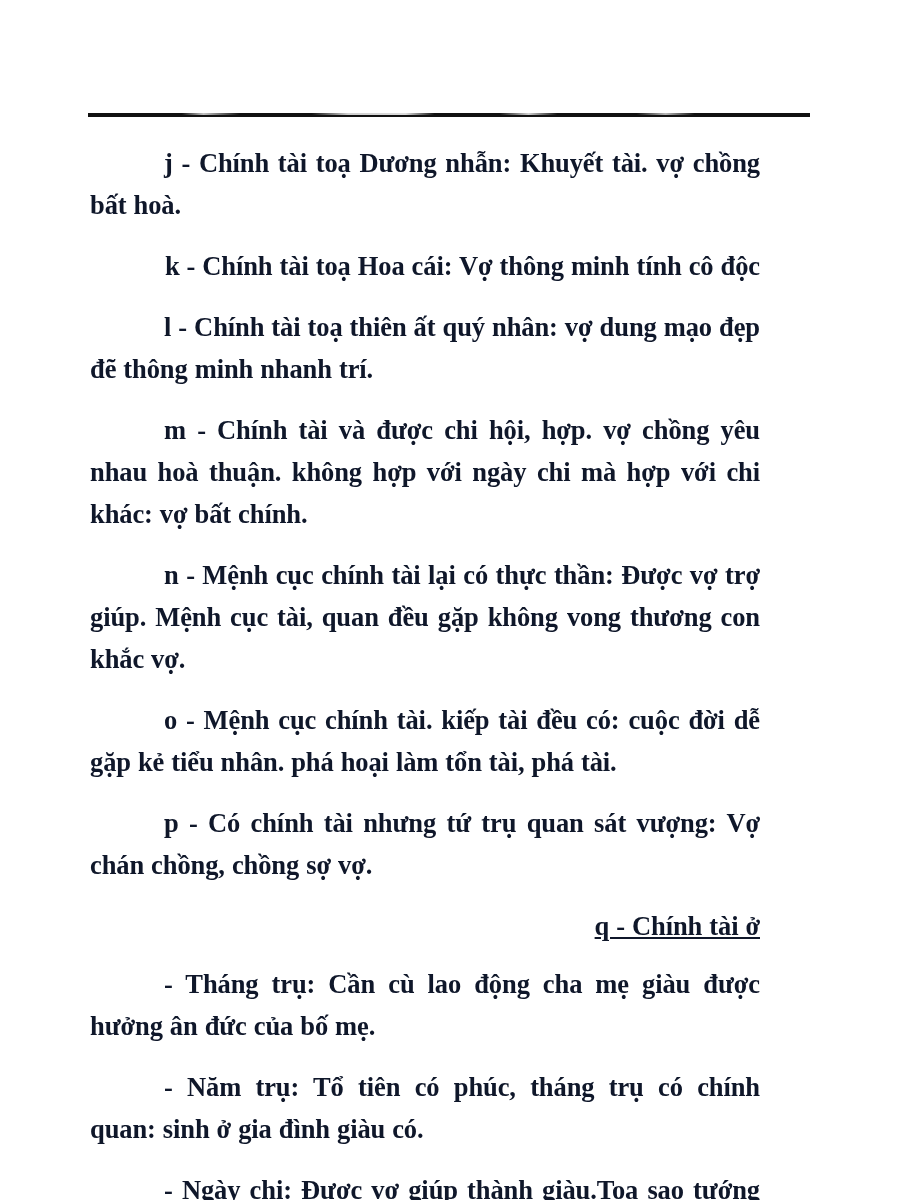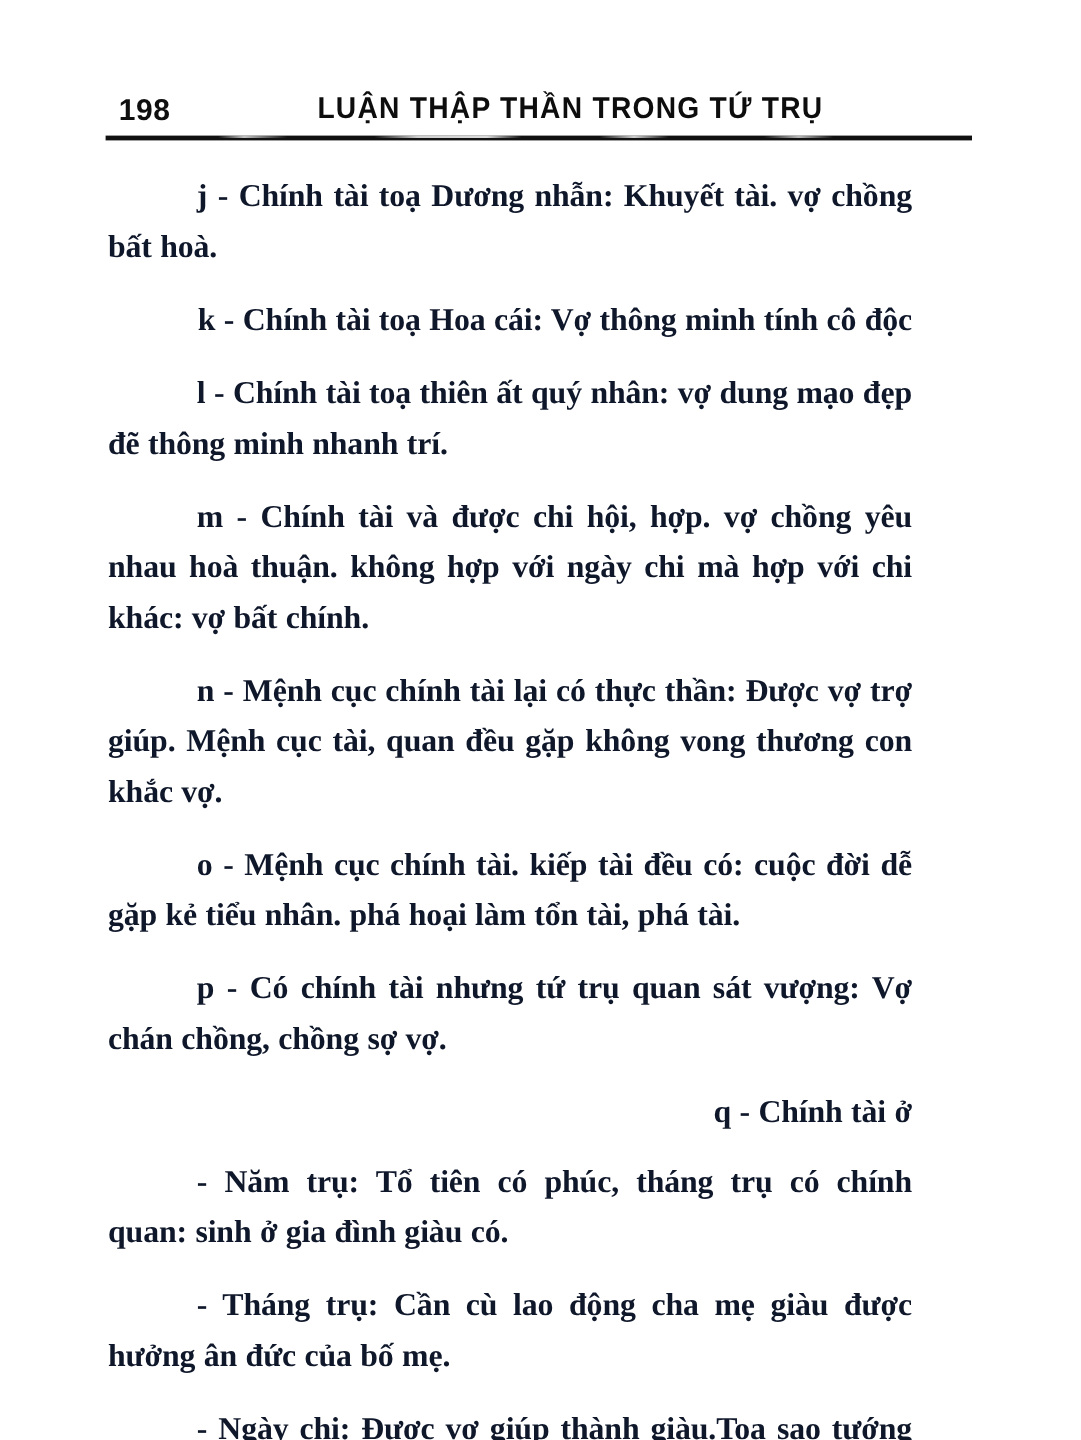--- a/index.html
+++ b/index.html
@@ -104,40 +104,37 @@
     word-spacing: 0.5px;
   }
   .para:last-child {
     margin-bottom: 0;
   }
   .para.single {
     text-align: right;
   }
   .para.tight {
     margin-bottom: 16px;
+    text-decoration: underline;
   }
 </style>
 </head>
 <body>
 
 <div class="page">
 
-  <div class="header">
-    <span class="page-number">198</span>
-    <span class="header-title">LUẬN THẬP THẦN TRONG TỨ TRỤ</span>
-  </div>
   <div class="header-rule"></div>
 
   <div class="body-column">
     <p class="para">j - Chính tài toạ Dương nhẫn: Khuyết tài. vợ chồng bất hoà.</p>
     <p class="para single">k - Chính tài toạ Hoa cái: Vợ thông minh tính cô độc</p>
     <p class="para">l - Chính tài toạ thiên ất quý nhân: vợ dung mạo đẹp đẽ thông minh nhanh trí.</p>
     <p class="para">m - Chính tài và được chi hội, hợp. vợ chồng yêu nhau hoà thuận. không hợp với ngày chi mà hợp với chi khác: vợ bất chính.</p>
     <p class="para">n - Mệnh cục chính tài lại có thực thần: Được vợ trợ giúp. Mệnh cục tài, quan đều gặp không vong thương con khắc vợ.</p>
     <p class="para">o - Mệnh cục chính tài. kiếp tài đều có: cuộc đời dễ gặp kẻ tiểu nhân. phá hoại làm tổn tài, phá tài.</p>
     <p class="para">p - Có chính tài nhưng tứ trụ quan sát vượng: Vợ chán chồng, chồng sợ vợ.</p>
     <p class="para single tight">q - Chính tài ở</p>
+    <p class="para">- Tháng trụ: Cần cù lao động cha mẹ giàu được hưởng ân đức của bố mẹ.</p>
     <p class="para">- Năm trụ: Tổ tiên có phúc, tháng trụ có chính quan: sinh ở gia đình giàu có.</p>
-    <p class="para">- Tháng trụ: Cần cù lao động cha mẹ giàu được hưởng ân đức của bố mẹ.</p>
     <p class="para">- Ngày chi: Được vợ giúp thành giàu.Toạ sao tướng lấy được vợ con nhà danh giá, vợ có tài trợ giúp, gặp hình xung phá hoại thì vợ chồng bất hoà.</p>
   </div>
 
 </div>
 
 </body></html>

